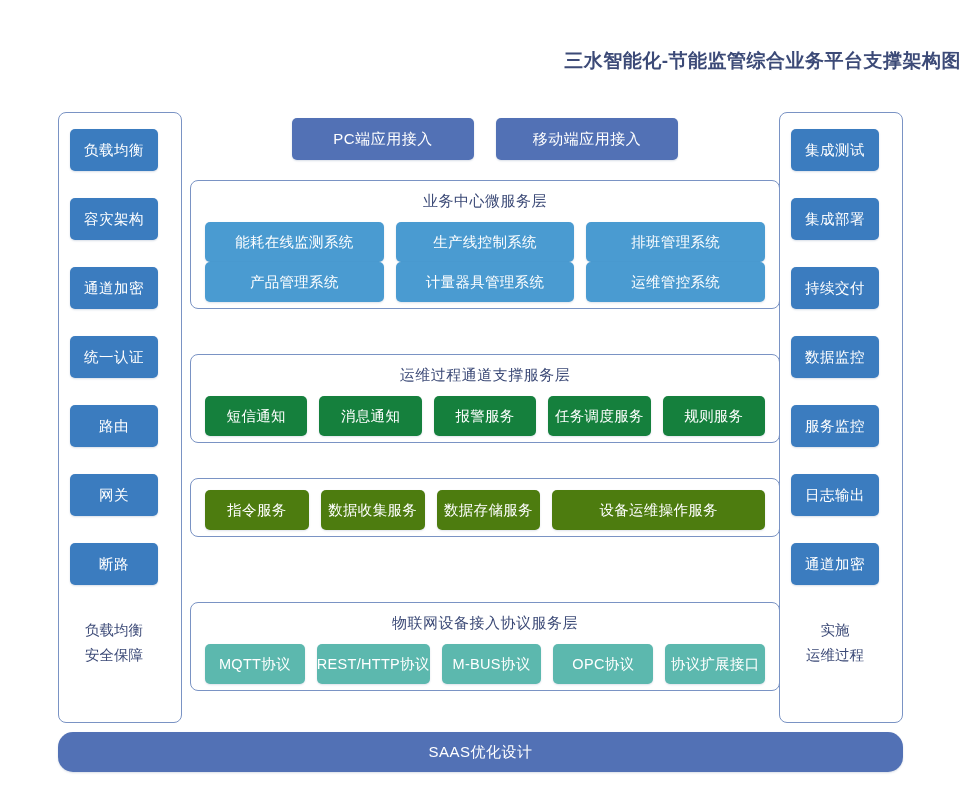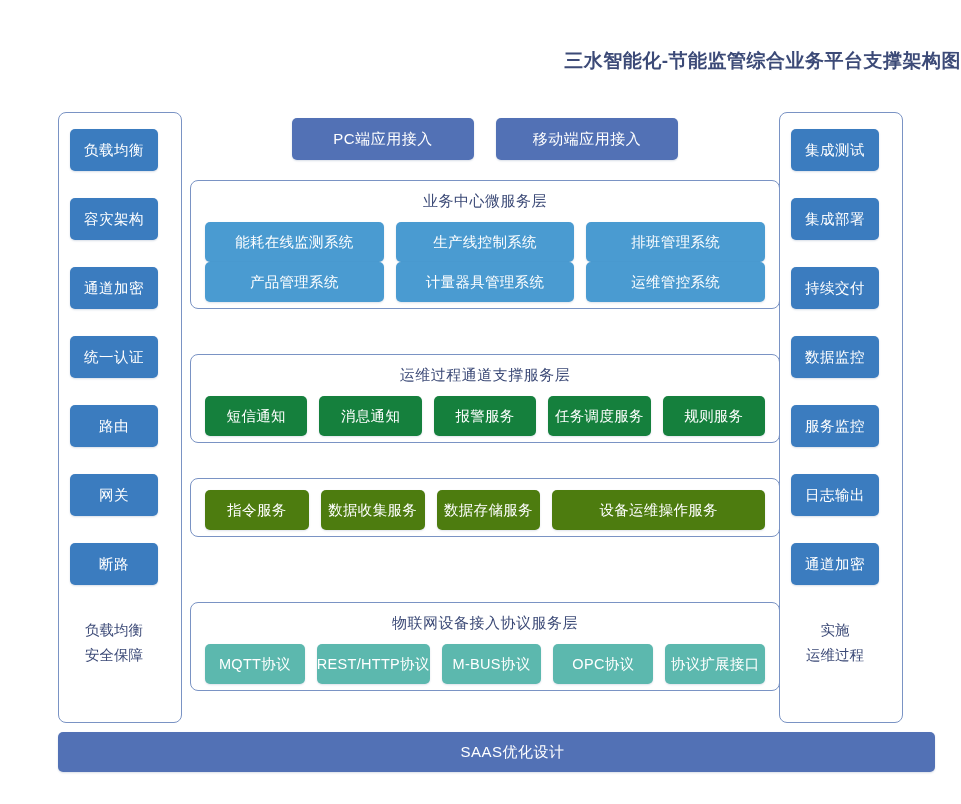--- a/index.html
+++ b/index.html
@@ -168,29 +168,28 @@
   .layer-proto { top: 490px; }
 
   
   .bottom-bar {
     position: absolute;
     left: 58px;
     top: 732px;
     width: 845px;
     height: 40px;
     background: #5271b5;
-    border-radius: 5px;
+    border-radius: 15px;
     color: #ffffff;
     font-size: 15px;
     display: flex;
     align-items: center;
     justify-content: center;
     letter-spacing: 0.5px;
     box-shadow: 0 1px 2px rgba(40,70,120,0.18);
-    padding-left: 32px;
   }
 </style>
 </head>
 <body>
 
 <div class="page">
 
   <div class="title">三水智能化-节能监管综合业务平台支撑架构图</div>
 
   <div class="board">

